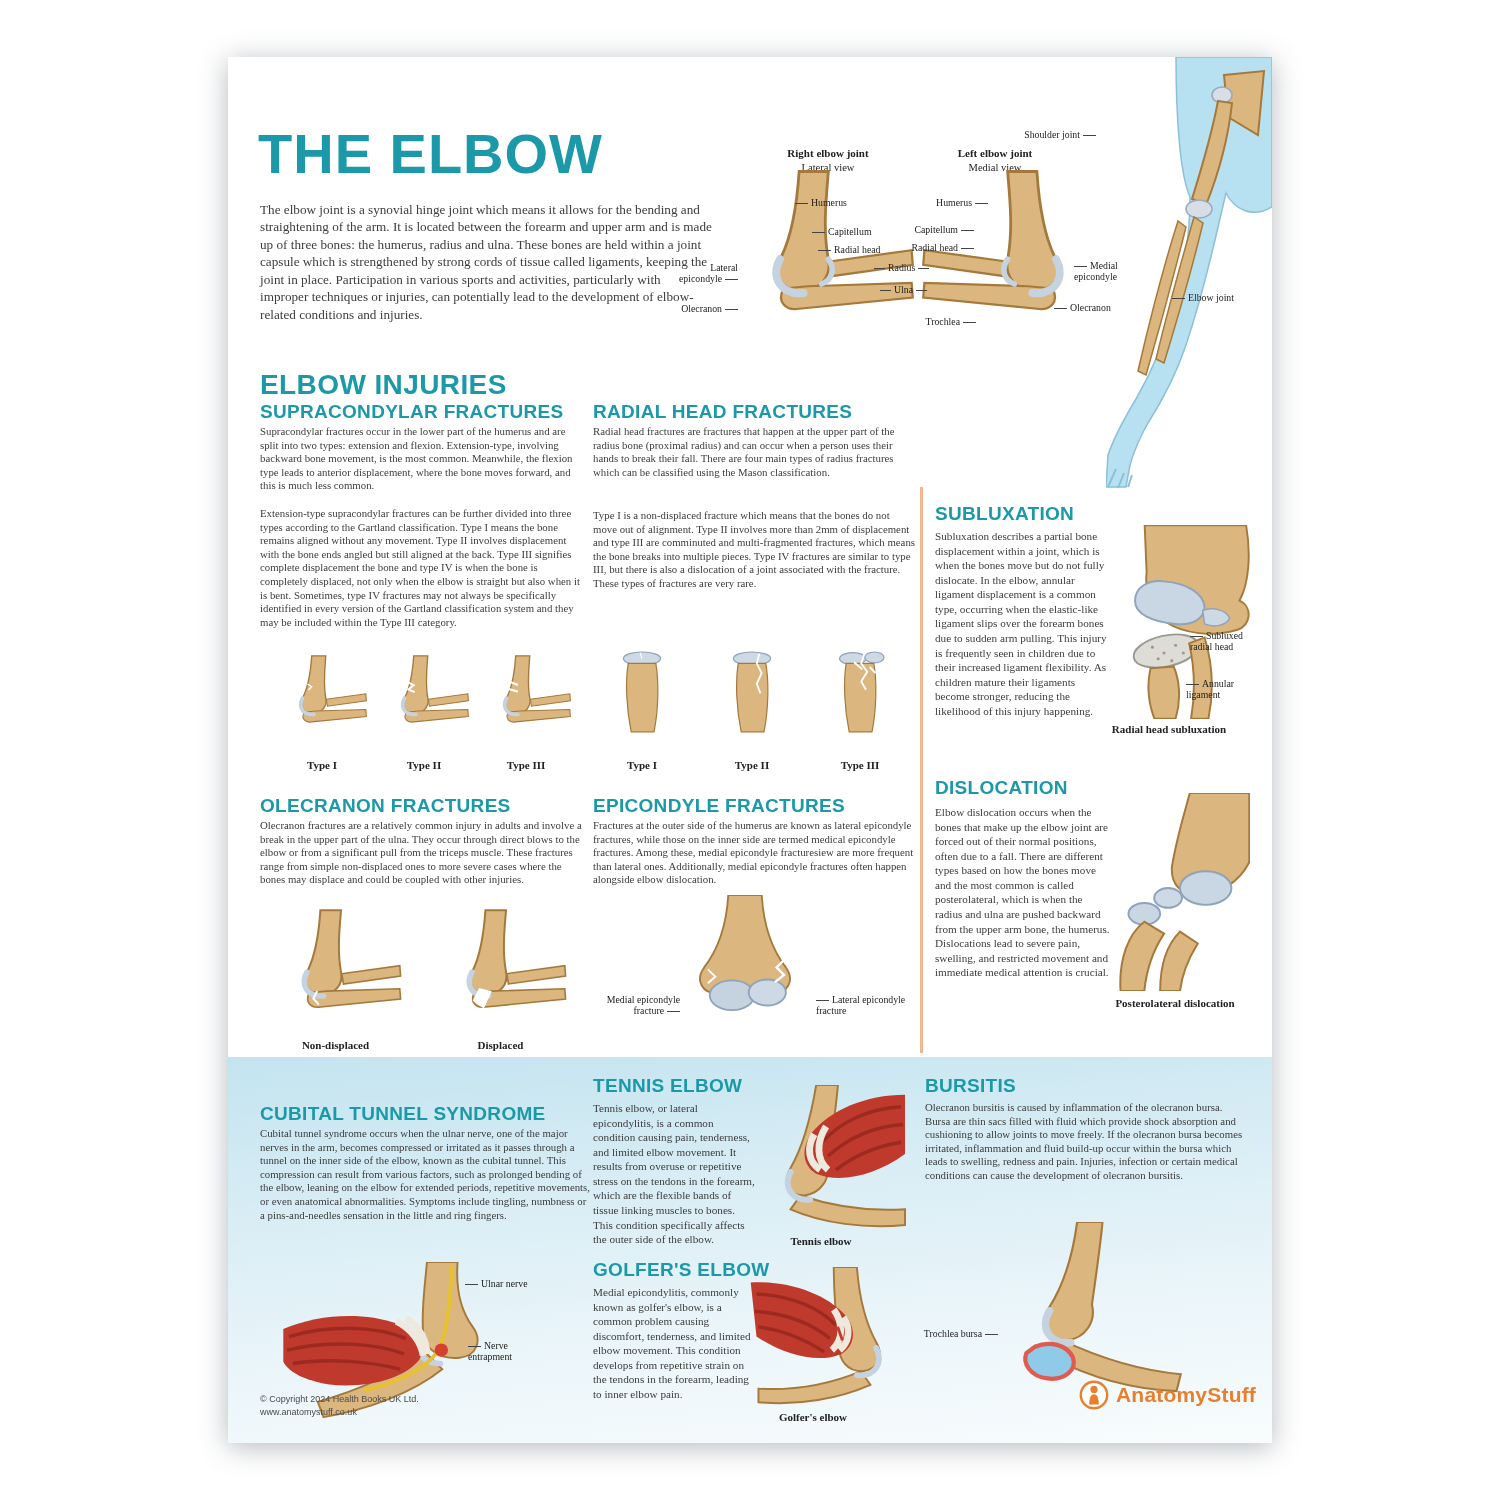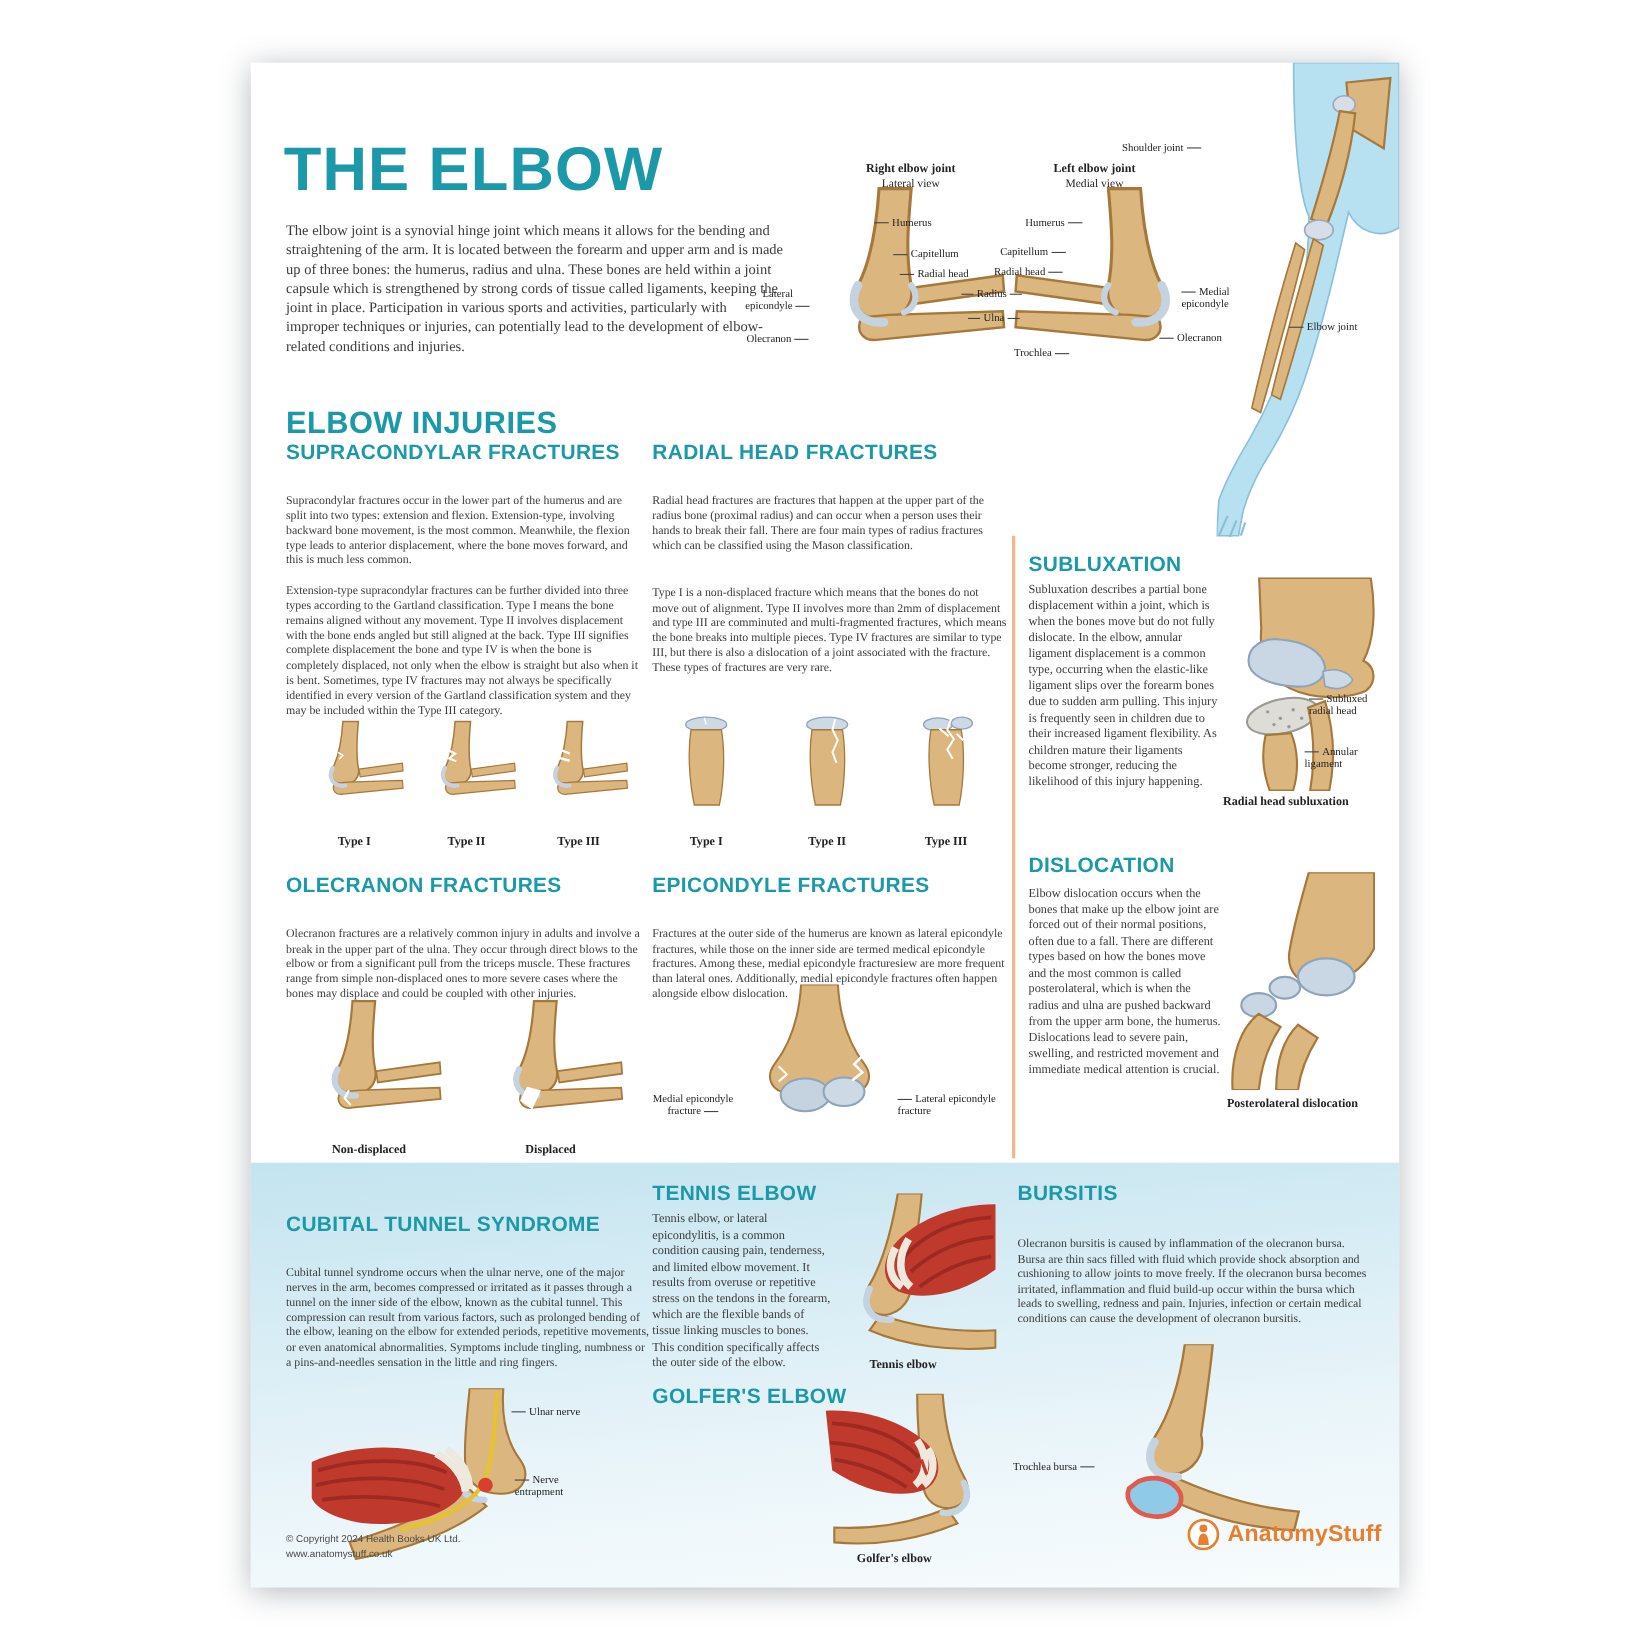--- a/index.html
+++ b/index.html
@@ -6,27 +6,27 @@
   .page{position:relative;width:1500px;height:1500px;background:#ffffff;overflow:hidden;
         font-family:"Liberation Sans",sans-serif;}
   .poster{position:absolute;left:228px;top:57px;width:1044px;height:1386px;background:#ffffff;
           box-shadow:0 4px 26px rgba(90,100,110,.45);}
   .abs{position:absolute;}
   .t1{font-size:34px;font-weight:800;color:#1b99a9;letter-spacing:.5px;}
   .t2{font-size:56px;font-weight:800;color:#1b99a9;letter-spacing:1px;}
   .h1s{font-size:28px;font-weight:800;color:#1b99a9;letter-spacing:.4px;}
   .h2s{font-size:19px;font-weight:800;color:#1b99a9;letter-spacing:.3px;}
   .intro{font-family:"Liberation Serif",serif;font-size:13.2px;line-height:1.32;color:#3c3c3c;}
-  .bd{font-family:"Liberation Serif",serif;font-size:10.8px;line-height:1.26;color:#3c3c3c;margin-top:24px;}
+  .bd{font-family:"Liberation Serif",serif;font-size:10.8px;line-height:1.26;color:#3c3c3c;}
   .bdn{font-family:"Liberation Serif",serif;font-size:11.2px;line-height:1.3;color:#3c3c3c;}
   .lb{position:absolute;font-family:"Liberation Serif",serif;font-size:9.8px;line-height:1.12;color:#222;}
   .cp{position:absolute;font-family:"Liberation Serif",serif;font-size:11px;font-weight:700;color:#222;text-align:center;}
   .dt{font-family:"Liberation Serif",serif;font-size:11px;font-weight:700;color:#222;text-align:center;line-height:1.25;}
   .dts{font-weight:400;font-size:10.5px;}
-  .tr{text-align:center;}
+  .tr{text-align:right;}
   .dl::before{content:"";display:inline-block;width:13px;height:1px;background:#444;vertical-align:middle;margin-right:3px;}
   .dr::after{content:"";display:inline-block;width:13px;height:1px;background:#444;vertical-align:middle;margin-left:3px;}
   .dlr::before{content:"";display:inline-block;width:11px;height:1px;background:#444;vertical-align:middle;margin-right:3px;}
   .dlr::after{content:"";display:inline-block;width:11px;height:1px;background:#444;vertical-align:middle;margin-left:3px;}
   .divider{background:#f3b78f;}
   .band{background:linear-gradient(175deg,#c3e4ef 0%,#d9edf5 35%,#ecf6fa 70%,#f8fcfd 100%);}
   .copy{font-size:9px;color:#4a4a4a;line-height:1.45;}
   .logo{display:flex;align-items:center;gap:6px;}
   .logo-text{font-size:21px;font-weight:800;color:#e87f2e;letter-spacing:.2px;}
   svg{display:block;}
@@ -270,20 +270,21 @@
       <path d="M44,112 C80,124 118,128 150,126 V142 C110,146 66,140 34,126 Z" fill="#dcb67f" stroke="#a5793c" stroke-width="2"></path>
       <path d="M34,88 C26,104 36,118 54,116" fill="none" stroke="#c5d2e0" stroke-width="6" stroke-linecap="round"></path>
       <path d="M150,10 C110,10 74,26 56,48 C44,64 46,82 60,90 C84,100 120,92 150,70 Z" fill="#bf392c"></path>
       <path d="M146,22 C112,24 84,38 66,58 M148,40 C118,42 92,54 72,72 M146,58 C120,62 98,72 80,86" stroke="#9c2a20" stroke-width="3.5" fill="none"></path>
       <path d="M58,50 C50,64 52,78 64,86 M70,42 C60,58 60,76 72,86" stroke="#eee8dd" stroke-width="7" fill="none"></path>
     </svg>
   </div>
   <div class="cp" style="left:528px;top:1178px;width:130px;">Tennis elbow</div>
 
   <div class="abs h2s" style="left:365px;top:1202px;">GOLFER'S ELBOW</div>
+  <div class="abs bdn" style="left:365px;top:1228px;width:166px;">Medial epicondylitis, commonly known as golfer's elbow, is a common problem causing discomfort, tenderness, and limited elbow movement. This condition develops from repetitive strain on the tendons in the forearm, leading to inner elbow pain.</div>
   <div class="abs" style="left:520px;top:1210px;">
     <svg viewBox="0 0 158 145" width="158" height="140">
       <path d="M110,0 C112,28 118,56 130,78 C138,92 132,106 116,108 C100,108 90,96 92,80 C88,52 86,24 86,0 Z" fill="#dcb67f" stroke="#a5793c" stroke-width="2"></path>
       <path d="M114,108 C80,122 44,128 8,126 V140 C50,144 92,136 124,122 Z" fill="#dcb67f" stroke="#a5793c" stroke-width="2"></path>
       <path d="M130,84 C138,100 128,114 110,112" fill="none" stroke="#c5d2e0" stroke-width="6" stroke-linecap="round"></path>
       <path d="M0,16 C40,14 78,28 98,50 C110,64 108,82 94,90 C70,100 36,92 6,72 Z" fill="#bf392c"></path>
       <path d="M6,28 C42,30 70,42 88,60 M4,46 C36,48 62,58 82,74 M8,62 C36,66 58,76 76,88" stroke="#9c2a20" stroke-width="3.5" fill="none"></path>
       <path d="M96,52 C104,64 102,78 92,86 M86,44 C96,58 96,76 84,86" stroke="#eee8dd" stroke-width="7" fill="none"></path>
       <path d="M90,62 l5,14" stroke="#c0392b" stroke-width="3" fill="none"></path>
     </svg>

